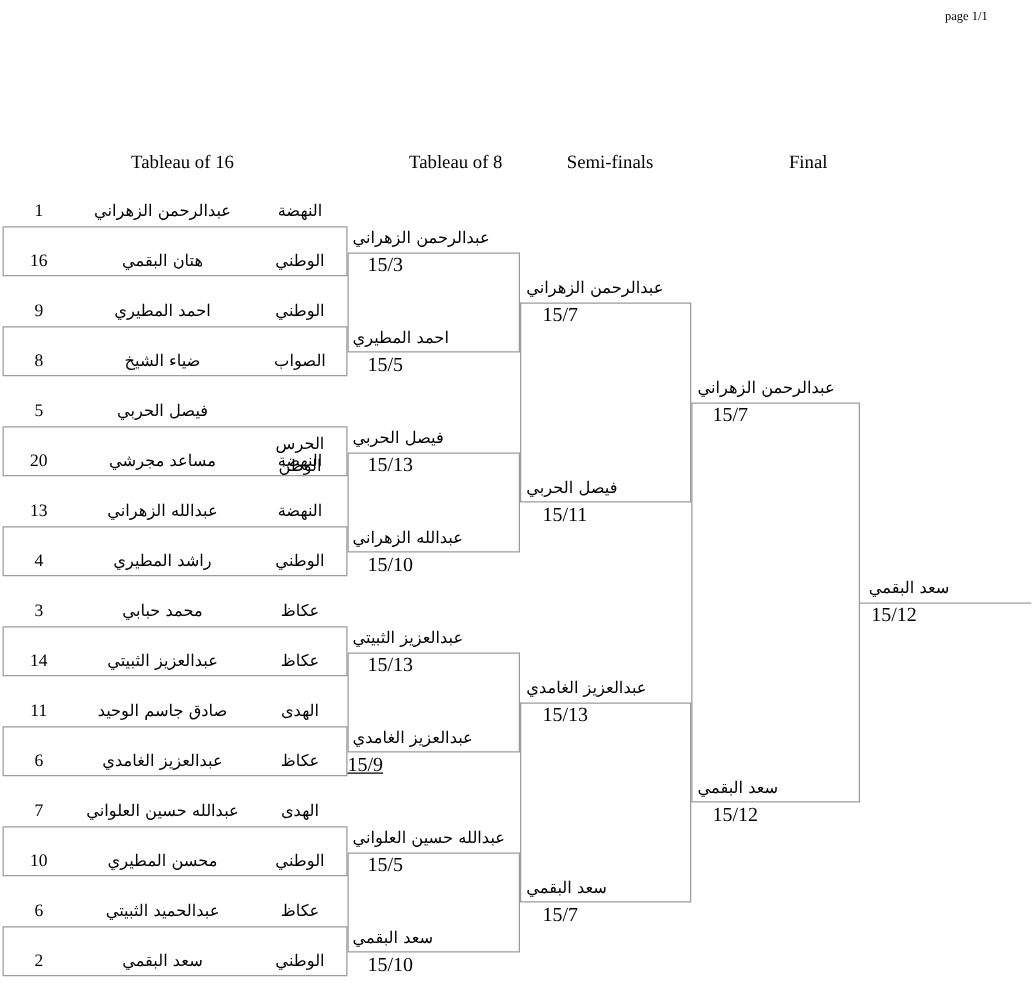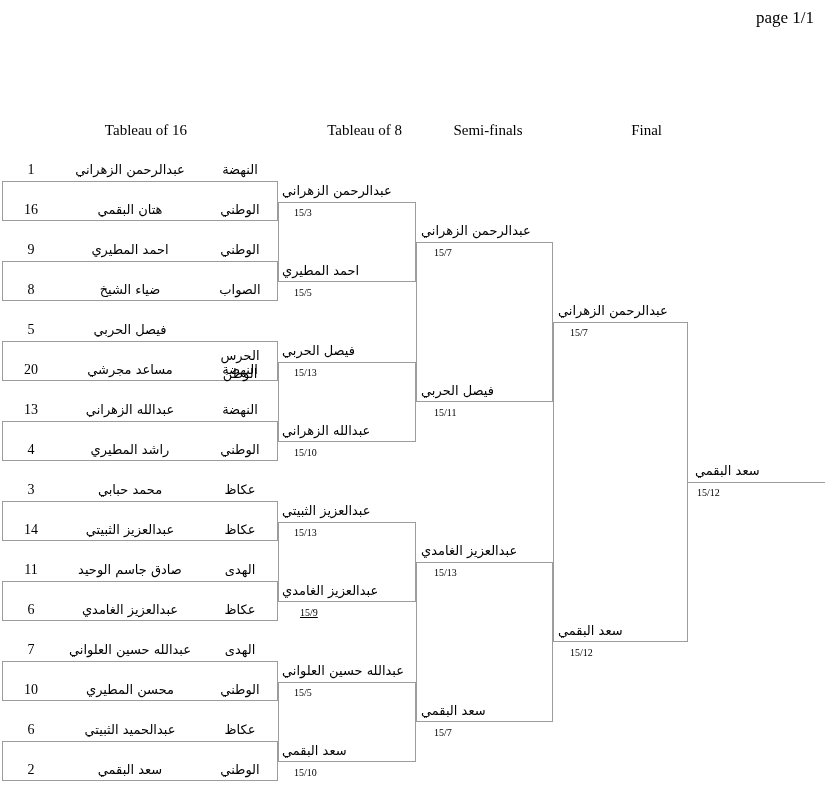--- a/index.html
+++ b/index.html
@@ -8,32 +8,32 @@
     font-family:"Liberation Serif",serif;color:#000;
   }
   .page{position:relative;width:827px;height:789px;background:#fff;}
   .ar{font-family:"DejaVu Sans",sans-serif;}
   .lat{font-family:"Liberation Serif",serif;}
   
   .hdr{
     position:absolute;top:3px;left:114px;width:600px;
     direction:rtl;text-align:center;font-size:15px;line-height:25px;
   }
-  .page-label{position:absolute;top:8px;left:756px;font-size:17px;}
+  .page-label{position:absolute;top:8px;left:756px;font-size:10px;}
   .colhdr{position:absolute;top:122px;width:110px;text-align:center;font-size:15px;}
   
   .rect{position:absolute;border:1px solid #9c9c9c;box-sizing:border-box;background:transparent;}
   .topline{position:absolute;border-top:1px solid #9c9c9c;box-sizing:border-box;height:0;}
   
   .seed{position:absolute;left:14px;width:34px;text-align:center;font-size:14px;line-height:18px;height:18px;}
   .fname{position:absolute;left:52px;width:156px;text-align:center;font-size:13px;line-height:18px;height:18px;direction:rtl;}
   .club{position:absolute;left:204px;width:72px;text-align:center;font-size:13px;line-height:18px;height:18px;direction:rtl;}
   
   .wname{position:absolute;font-size:13px;line-height:18px;height:18px;direction:rtl;text-align:left;}
-  .score{position:absolute;font-size:10px;line-height:16px;height:16px;direction:ltr;}
+  .score{position:absolute;font-size:16px;line-height:16px;height:16px;direction:ltr;}
 </style>
 </head>
 <body>
 
 <div class="page">
 
   <div class="page-label lat">page 1/1</div>
 
   <div class="colhdr lat" style="left:91px;">Tableau of 16</div>
   <div class="colhdr lat" style="left:292px;text-align:right;">Tableau of 8</div>
@@ -134,21 +134,21 @@
   <div class="wname ar" style="top:342px;left:282px;width:134px;">فيصل الحربي</div>
   <div class="score lat" style="top:365px;left:294px;">15/13</div>
 
   <div class="wname ar" style="top:422px;left:282px;width:134px;">عبدالله الزهراني</div>
   <div class="score lat" style="top:445px;left:294px;">15/10</div>
 
   <div class="wname ar" style="top:502px;left:282px;width:134px;">عبدالعزيز الثبيتي</div>
   <div class="score lat" style="top:525px;left:294px;">15/13</div>
 
   <div class="wname ar" style="top:582px;left:282px;width:134px;">عبدالعزيز الغامدي</div>
-  <div class="score lat" style="top:605px;left:300px;text-decoration:underline;">15/9</div>
+  <div class="score lat" style="top:605px;left:278px;text-decoration:underline;">15/9</div>
 
   <div class="wname ar" style="top:662px;left:282px;width:134px;">عبدالله حسين العلواني</div>
   <div class="score lat" style="top:685px;left:294px;">15/5</div>
 
   <div class="wname ar" style="top:742px;left:282px;width:134px;">سعد البقمي</div>
   <div class="score lat" style="top:765px;left:294px;">15/10</div>
 
   <div class="wname ar" style="top:222px;left:421px;width:132px;">عبدالرحمن الزهراني</div>
   <div class="score lat" style="top:245px;left:434px;">15/7</div>
 

